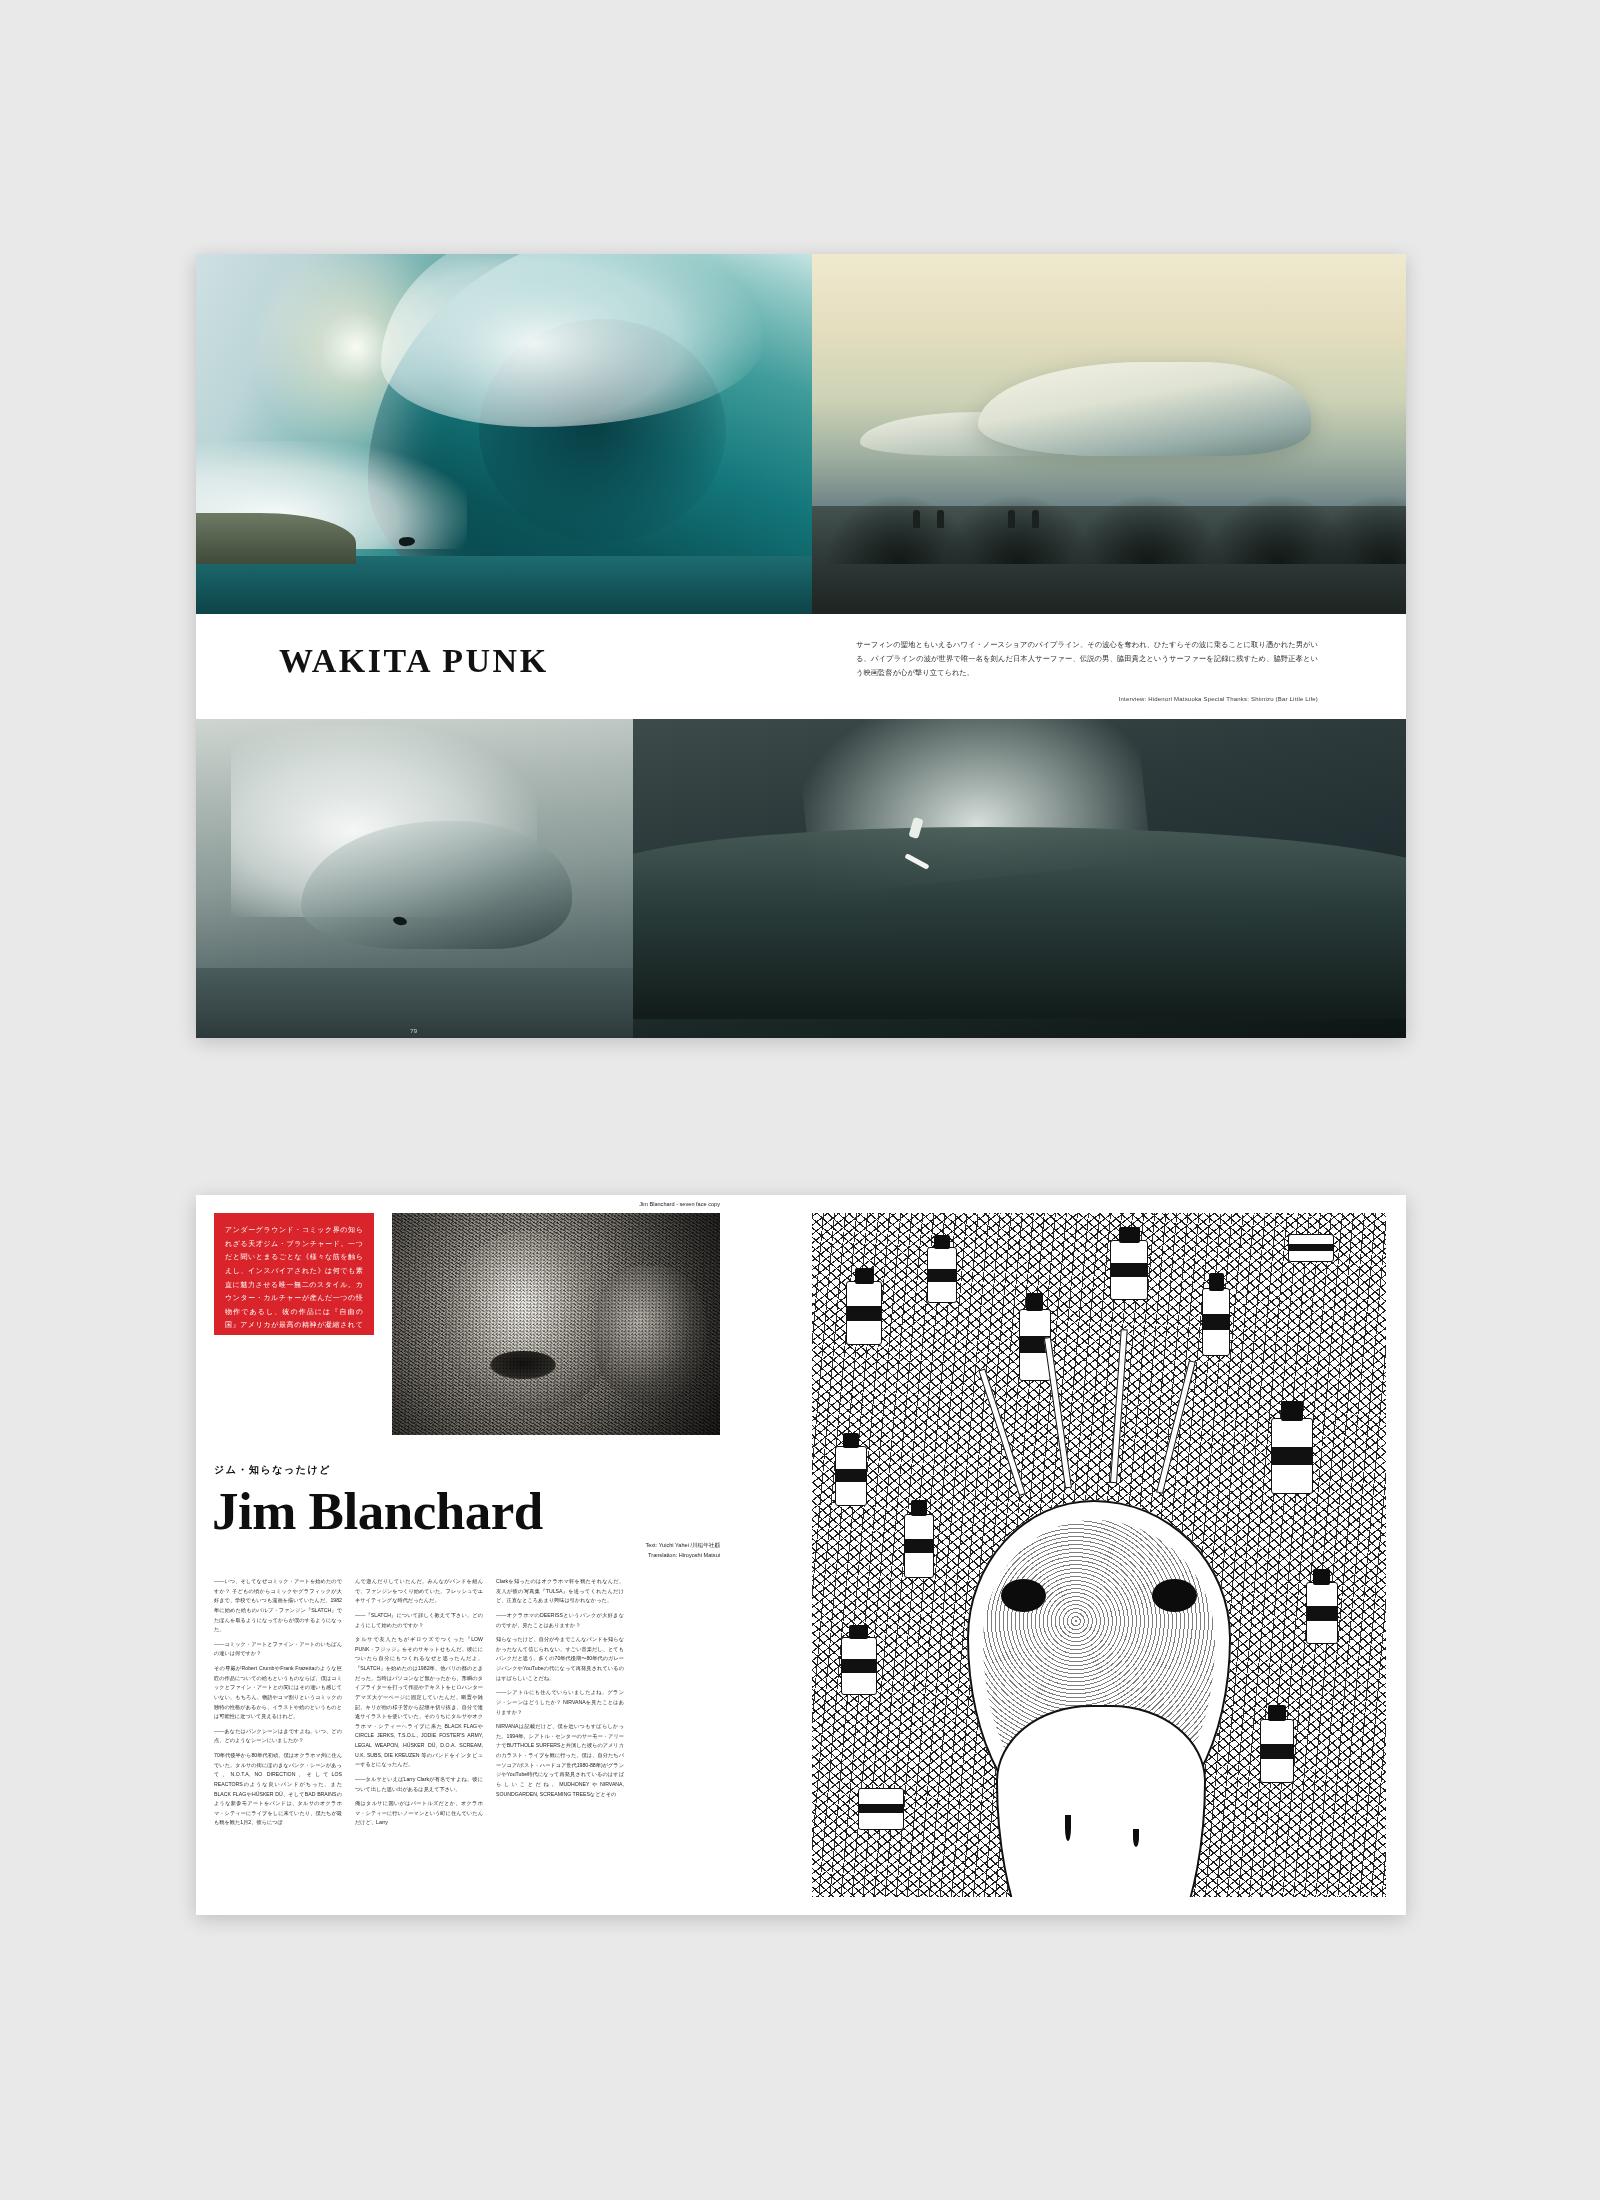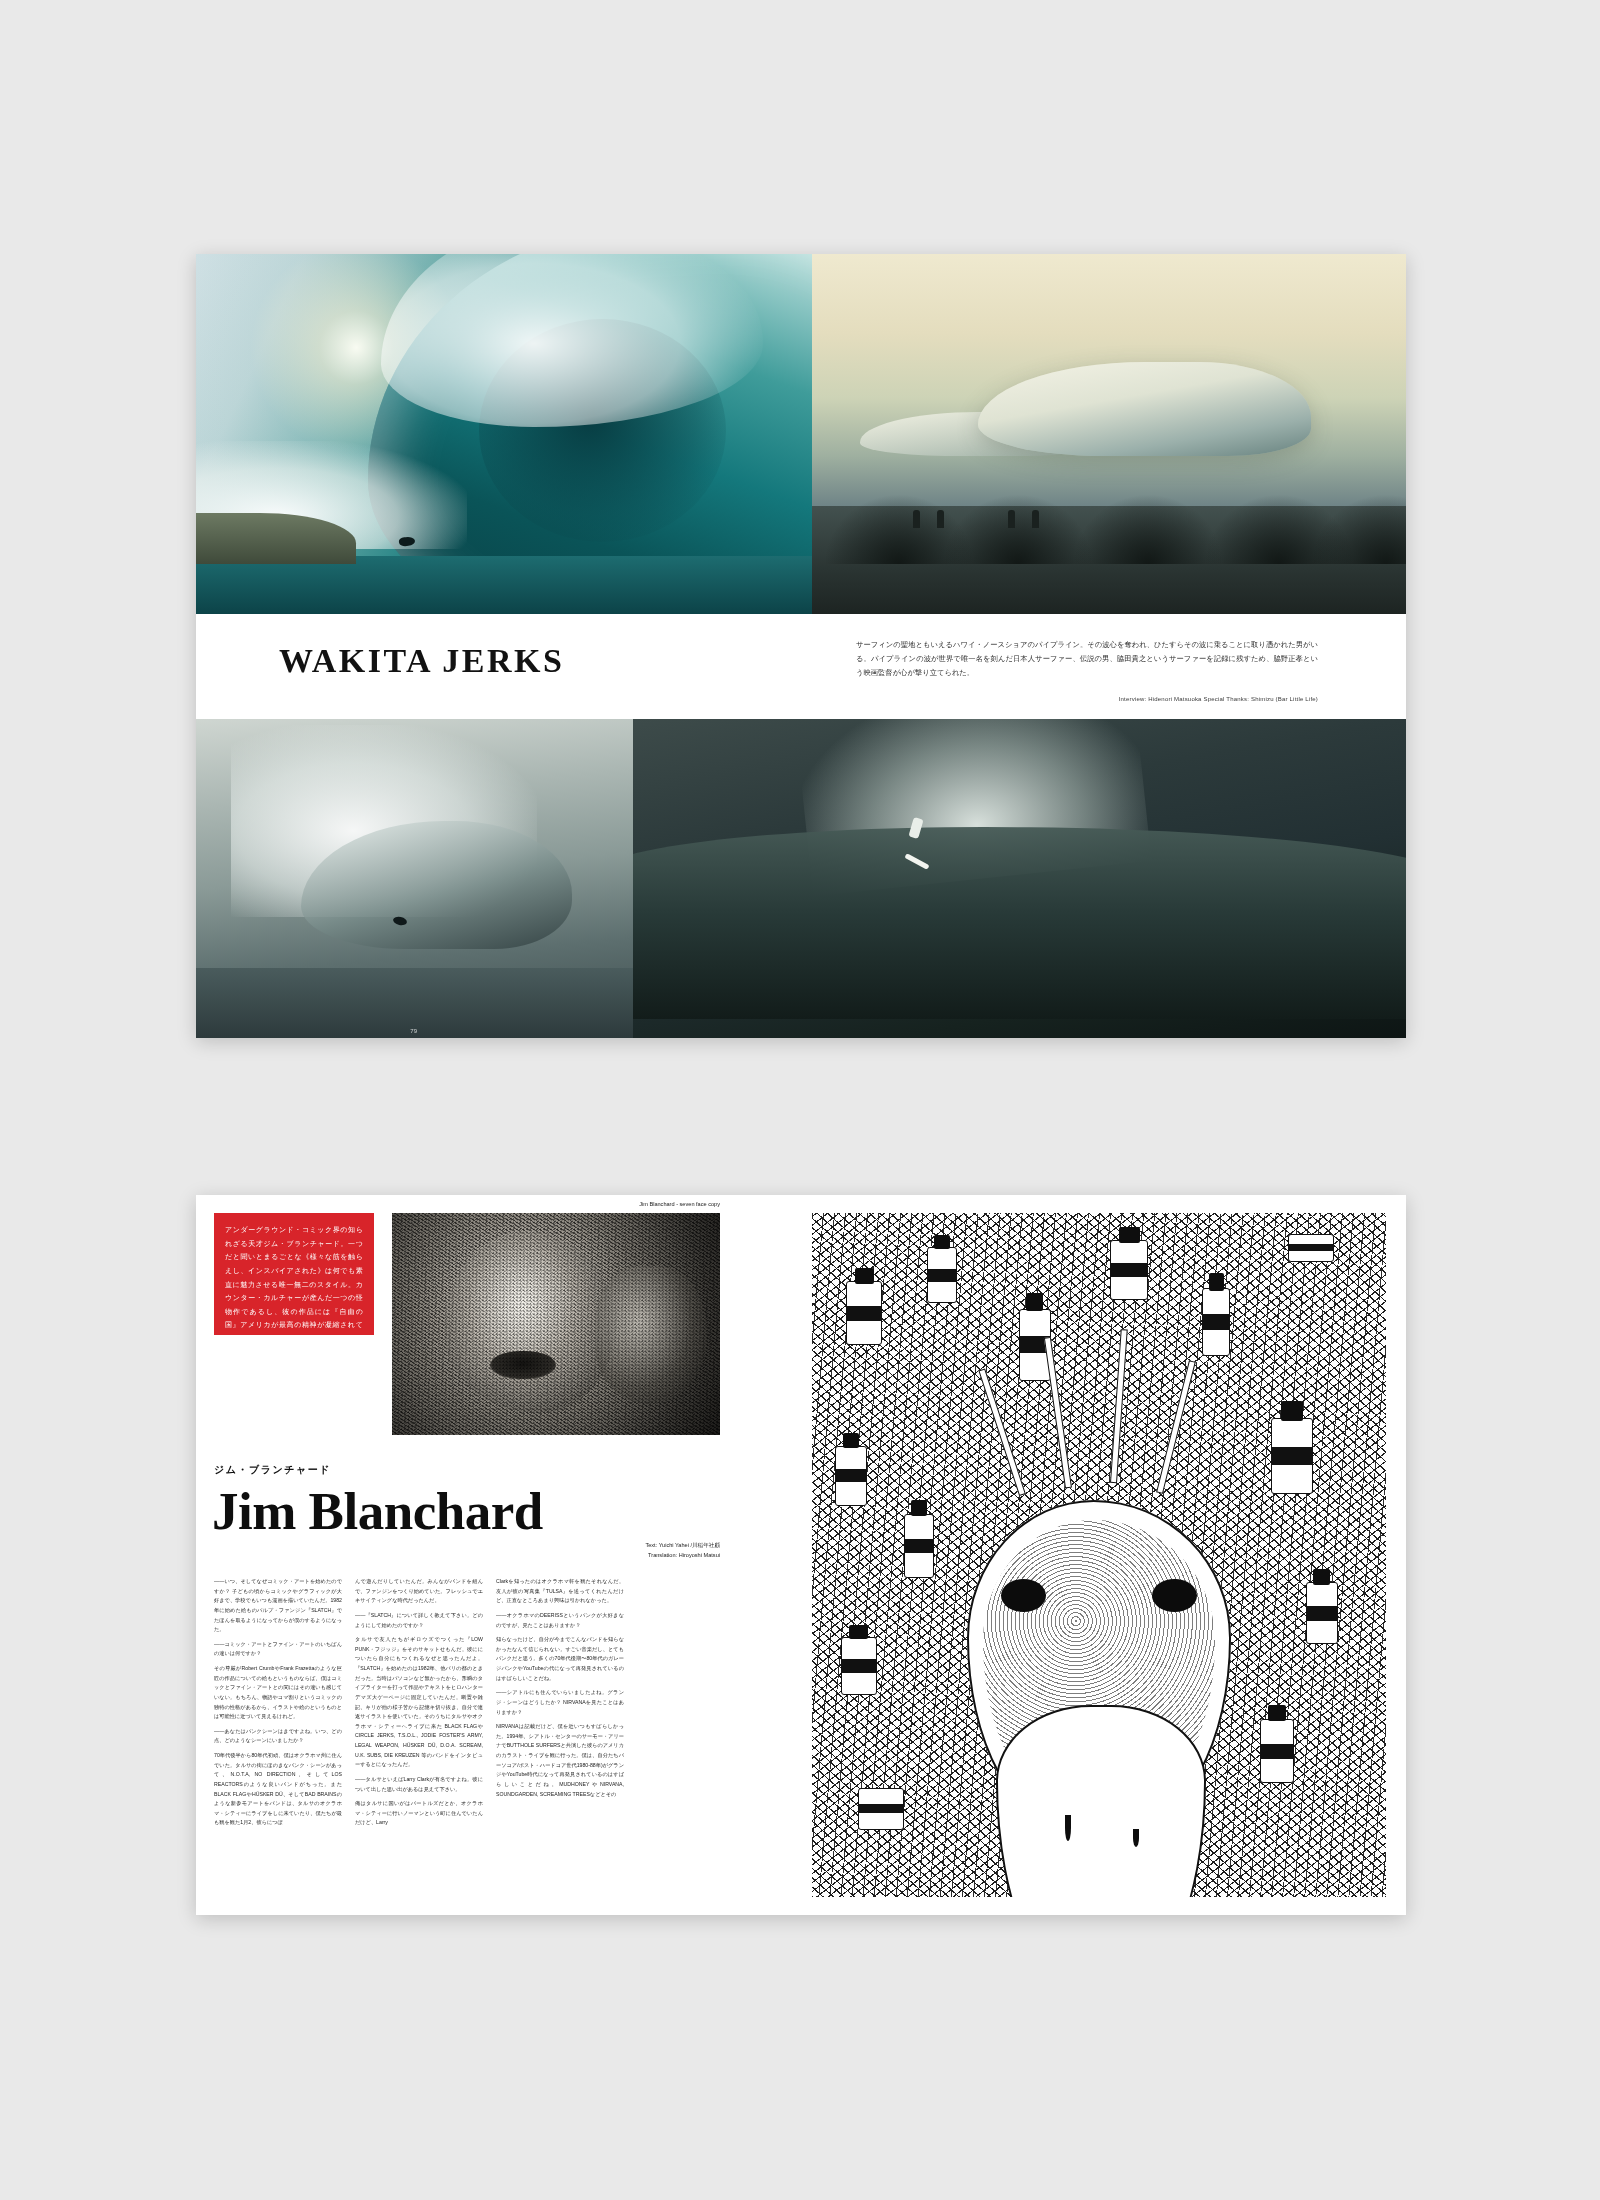--- a/index.html
+++ b/index.html
@@ -510,21 +510,21 @@
         <div class="palm" style="left:84%;"></div>
         <div class="silh" style="left:17%;"></div>
         <div class="silh" style="left:21%;"></div>
         <div class="silh" style="left:33%;"></div>
         <div class="silh" style="left:37%;"></div>
       </div>
 
     </div>
 
     <div id="s1-title-band">
-      <div id="wakita-title">WAKITA JERKS</div>
+      <div id="wakita-title">WAKITA PUNK</div>
       <div id="s1-jp-body">サーフィンの聖地ともいえるハワイ・ノースショアのパイプライン。その波心を奪われ、ひたすらその波に乗ることに取り憑かれた男がいる。パイプラインの波が世界で唯一名を刻んだ日本人サーファー、伝説の男、脇田貴之というサーファーを記録に残すため、脇野正孝という映画監督が心が撃り立てられた。</div>
       <div id="s1-credit">Interview: Hidenori Matsuoka Special Thanks: Shimizu (Bar Little Life)</div>
     </div>
 
     <div class="s1-row" id="s1-photo-row-bottom">
 
       <div class="photo" id="photo-spray-left">
         <div class="spray"></div>
         <div class="face"></div>
         <div class="sea"></div>
@@ -551,21 +551,21 @@
 
       <div id="portrait-caption">Jim Blanchard - seven face copy</div>
 
       <div id="portrait">
         <div class="face-shape"></div>
         <div class="mouth"></div>
         <div class="hand"></div>
         <div class="halftone"></div>
       </div>
 
-      <div id="jp-subtitle">ジム・ブランチャード</div>
+      <div id="jp-subtitle">ジム・知らなったけど</div>
       <div id="blanchard-title">Jim Blanchard</div>
 
       <div id="interview-credit">
         <div>Text: Yuichi Yahei /川稲年社顧</div>
         <div>Translation: Hiroyoshi Matsui</div>
       </div>
 
       <div id="s2-columns">
         <div class="txtcol">
           <p>——いつ、そしてなぜコミック・アートを始めたのですか？ 子どもの頃からコミックやグラフィックが大好きで、学校でもいつも漫画を描いていたんだ。1982年に始めた絵ものパルプ・ファンジン『SLATCH』でたほんを取るようになってからが僕のするようになった。</p>

